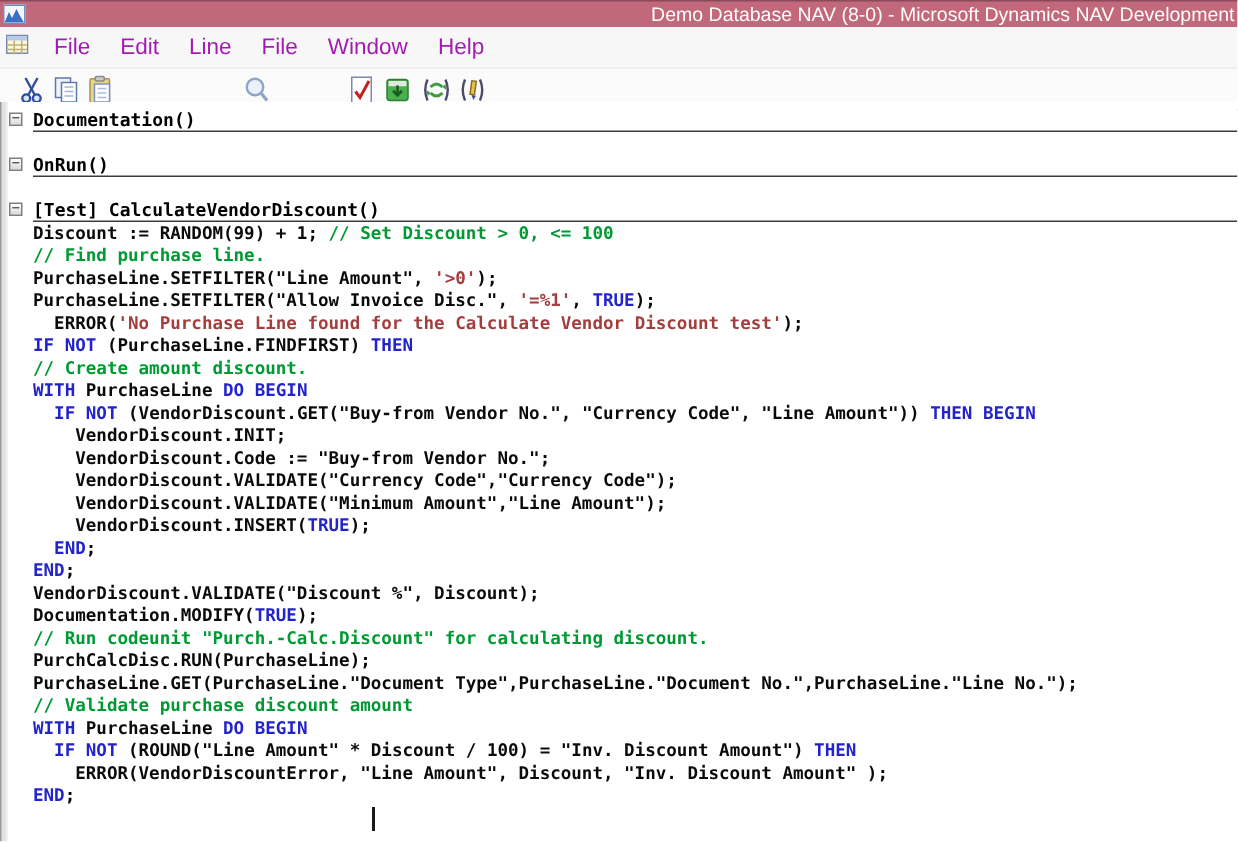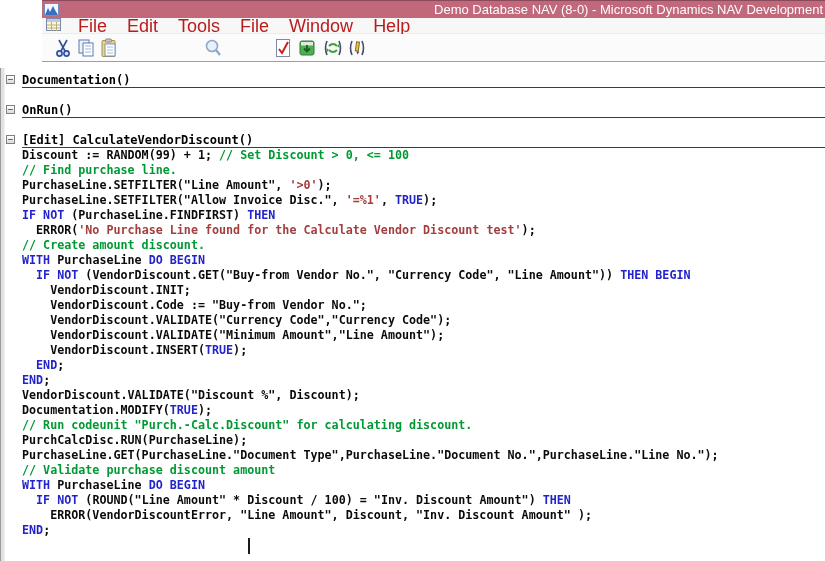--- a/index.html
+++ b/index.html
@@ -1,38 +1,38 @@
 <!DOCTYPE html>
 <html><head>
 <meta charset="utf-8">
 <style>
   * { margin:0; padding:0; box-sizing:border-box; }
   html,body { width:825px; height:561px; overflow:hidden; }
   body { font-family:"Liberation Sans", sans-serif; background:#ffffff; }
 
-  .window { width:825px; height:561px; position:relative; background:#fff;padding-left:42px; }
+  .window { width:825px; height:561px; position:relative; background:#fff; }
 
   
   .titlebar {
     height:18px; background:#c1687b; border-top:1px solid #8a4a5c;
     display:flex; align-items:center; position:relative;
   }
   .app-icon {
     width:15px; height:13px; margin-left:2px; background:#f4f7fb;
     border:1px solid #6f8fc0; display:flex; align-items:flex-end; justify-content:center;
   }
   .titlebar-title {
     position:absolute; right:2px; top:0; height:18px; line-height:18px;
     color:#fdfdfd; font-size:13px; white-space:nowrap;
   }
 
   
   .menubar {
-    height:16px; background:#f7f7f7; display:flex; align-items:center;
-    font-size:18px; color:#b91c1c; border-bottom:1px solid #ececec;
+    height:28px; background:#f7f7f7; display:flex; align-items:center;
+    font-size:15px; color:#a21caf; border-bottom:1px solid #ececec;
   }
   .mdi-icon { margin:0 7px 0 4px; display:block; }
   .menu-item { padding:0 10px; height:20px; line-height:20px; cursor:default; }
 
   
   .toolbar {
     height:28px; background:#fbfbfb; position:relative;
     border-bottom:1px solid #9f9f9f;
   }
   .tbtn { position:absolute; top:3px; width:22px; height:22px; display:flex;
@@ -88,21 +88,21 @@
         <rect x="0.5" y="0.5" width="14" height="12" fill="#fdf6d8" stroke="#7a8aa8"></rect>
         <rect x="1" y="1" width="13" height="3" fill="#b9cbe8"></rect>
         <line x1="1" y1="7" x2="14" y2="7" stroke="#b9b27a"></line>
         <line x1="1" y1="10" x2="14" y2="10" stroke="#b9b27a"></line>
         <line x1="5.5" y1="4" x2="5.5" y2="13" stroke="#b9b27a"></line>
         <line x1="10.5" y1="4" x2="10.5" y2="13" stroke="#b9b27a"></line>
       </svg>
     </span>
     <span class="menu-item">File</span>
     <span class="menu-item">Edit</span>
-    <span class="menu-item">Tools</span>
+    <span class="menu-item">Line</span>
     <span class="menu-item">File</span>
     <span class="menu-item">Window</span>
     <span class="menu-item">Help</span>
   </div>
 
   <div class="toolbar">
     <span class="tbtn" style="left:10px">
       <svg width="20" height="20" viewBox="0 0 20 20">
         <g stroke="#2d4f9e" stroke-width="1.6" fill="none">
           <line x1="6" y1="2" x2="12" y2="13"></line>
@@ -174,27 +174,27 @@
     </span>
   </div>
 
   <div class="editor">
     <div class="editor-leftstrip"></div>
     <div id="code-area">
         <div class="section-header"><span class="fold-box">−</span><span>Documentation()</span></div>
         <div class="blank-row"></div>
         <div class="section-header"><span class="fold-box">−</span><span>OnRun()</span></div>
         <div class="blank-row"></div>
-        <div class="section-header"><span class="fold-box">−</span><span>[Edit] CalculateVendorDiscount()</span></div>
+        <div class="section-header"><span class="fold-box">−</span><span>[Test] CalculateVendorDiscount()</span></div>
         <div class="code-line"><span class="tok-p">Discount := RANDOM(99) + 1; </span><span class="tok-c">// Set Discount &gt; 0, &lt;= 100</span></div>
         <div class="code-line"><span class="tok-c">// Find purchase line.</span></div>
         <div class="code-line"><span class="tok-p">PurchaseLine.SETFILTER("Line Amount", </span><span class="tok-s">'&gt;0'</span><span class="tok-p">);</span></div>
         <div class="code-line"><span class="tok-p">PurchaseLine.SETFILTER("Allow Invoice Disc.", </span><span class="tok-s">'=%1'</span><span class="tok-p">, </span><span class="tok-k">TRUE</span><span class="tok-p">);</span></div>
+        <div class="code-line"><span class="tok-p">  ERROR(</span><span class="tok-s">'No Purchase Line found for the Calculate Vendor Discount test'</span><span class="tok-p">);</span></div>
         <div class="code-line"><span class="tok-k">IF NOT</span><span class="tok-p"> (PurchaseLine.FINDFIRST) </span><span class="tok-k">THEN</span></div>
-        <div class="code-line"><span class="tok-p">  ERROR(</span><span class="tok-s">'No Purchase Line found for the Calculate Vendor Discount test'</span><span class="tok-p">);</span></div>
         <div class="code-line"><span class="tok-c">// Create amount discount.</span></div>
         <div class="code-line"><span class="tok-k">WITH</span><span class="tok-p"> PurchaseLine </span><span class="tok-k">DO BEGIN</span></div>
         <div class="code-line"><span class="tok-p">  </span><span class="tok-k">IF NOT</span><span class="tok-p"> (VendorDiscount.GET("Buy-from Vendor No.", "Currency Code", "Line Amount")) </span><span class="tok-k">THEN BEGIN</span></div>
         <div class="code-line"><span class="tok-p">    VendorDiscount.INIT;</span></div>
         <div class="code-line"><span class="tok-p">    VendorDiscount.Code := "Buy-from Vendor No.";</span></div>
         <div class="code-line"><span class="tok-p">    VendorDiscount.VALIDATE("Currency Code","Currency Code");</span></div>
         <div class="code-line"><span class="tok-p">    VendorDiscount.VALIDATE("Minimum Amount","Line Amount");</span></div>
         <div class="code-line"><span class="tok-p">    VendorDiscount.INSERT(</span><span class="tok-k">TRUE</span><span class="tok-p">);</span></div>
         <div class="code-line"><span class="tok-p">  </span><span class="tok-k">END</span><span class="tok-p">;</span></div>
         <div class="code-line"><span class="tok-k">END</span><span class="tok-p">;</span></div>

